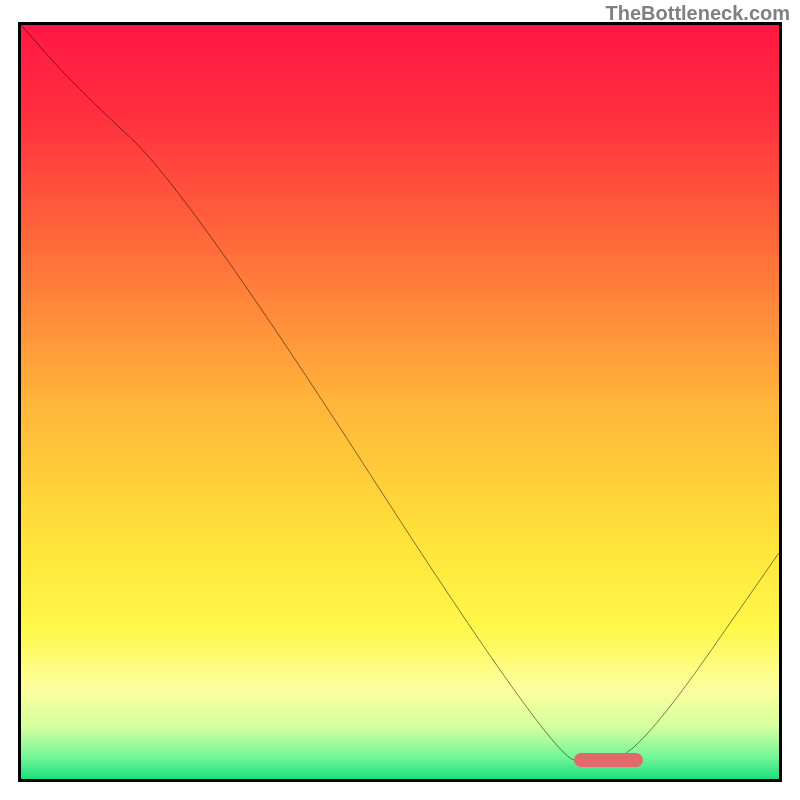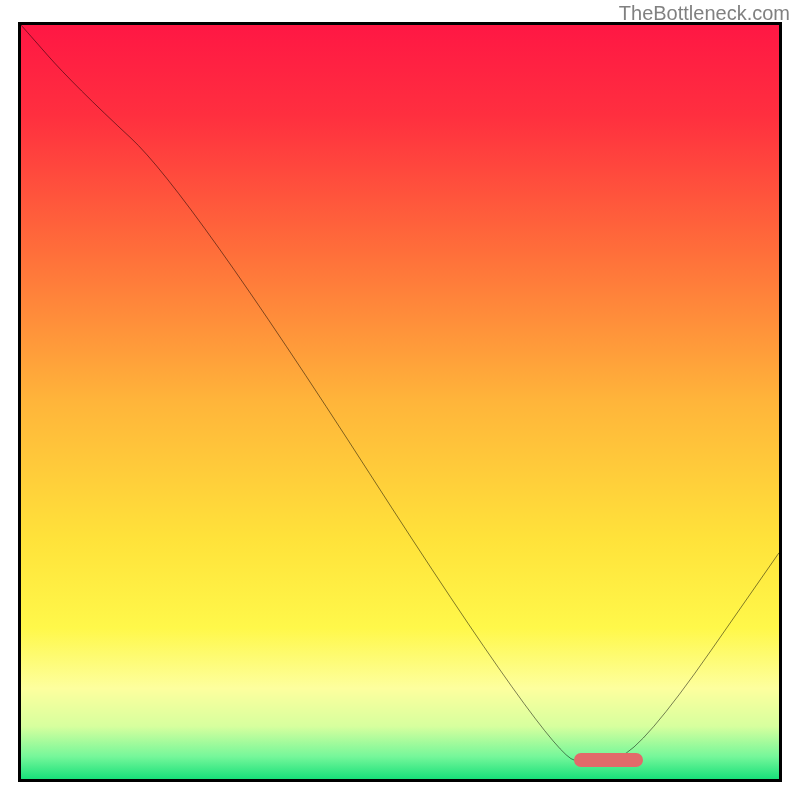--- a/index.html
+++ b/index.html
@@ -14,21 +14,21 @@
     position: relative;
     width: 800px;
     height: 800px;
   }
   .watermark {
     position: absolute;
     top: 2px;
     right: 10px;
     color: #808080;
     font-size: 20px;
-    font-weight: normal;
+    font-weight: bold;
     z-index: 10;
   }
   .plot-border {
     position: absolute;
     left: 18px;
     top: 22px;
     width: 764px;
     height: 760px;
     border: 3px solid #000;
     box-sizing: border-box;

